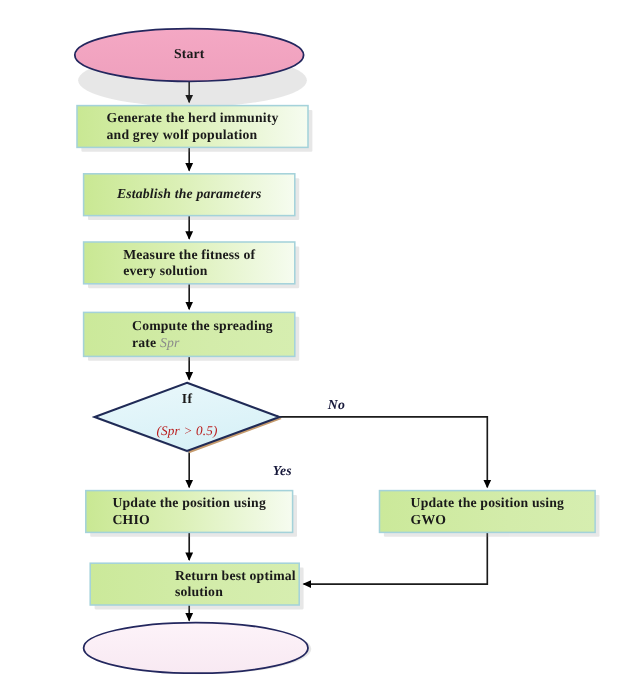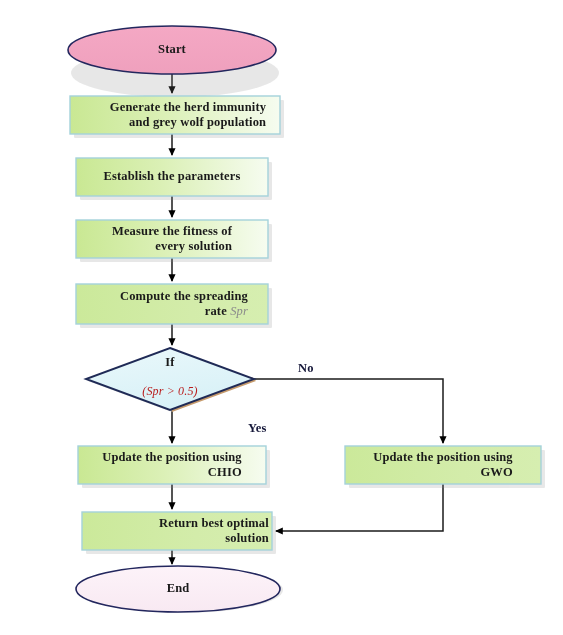--- a/index.html
+++ b/index.html
@@ -20,36 +20,37 @@
     left: 0;
     top: 0;
     width: 563px;
     height: 635px;
   }
   .node-label {
     position: absolute;
     display: flex;
     align-items: center;
     justify-content: center;
-    text-align: right;
+    text-align: left;
     color: #1a1a1a;
     font-weight: bold;
     font-size: 12.5px;
     line-height: 1.22;
     letter-spacing: 0.15px;
     pointer-events: none;
     white-space: pre-line;
   }
   .edge-label {
     position: absolute;
     color: #16183a;
     font-weight: bold;
     font-size: 12.5px;
     font-family: "Liberation Serif", "DejaVu Serif", serif;
     letter-spacing: 0.2px;
+    font-style: italic;
   }
   .spr-italic {
     font-style: italic;
     font-weight: normal;
     color: #8b8b8b;
   }
   .cond-sub {
     font-style: italic;
     font-weight: normal;
     color: #b91c1c;
@@ -165,24 +166,24 @@
 
     <g>
       <rect x="82" y="512" width="190" height="38" fill="url(#gradProcessWide)" stroke="#a4d2da" stroke-width="1.4"></rect>
     </g>
 
     <ellipse cx="178" cy="589" rx="102" ry="23" fill="url(#gradEnd)" stroke="#23275e" stroke-width="1.6"></ellipse>
   </svg>
 
   <div class="node-label" style="left:68px; top:26px; width:208px; height:48px;">Start</div>
 
-  <div class="node-label" style="left:70px; top:96px; width:210px; height:38px;margin-left:13px;">Generate the herd immunity
+  <div class="node-label" style="left:70px; top:96px; width:210px; height:38px;">Generate the herd immunity
 and grey wolf population</div>
 
-  <div class="node-label" style="left:76px; top:158px; width:192px; height:38px;">Establish the parameters</div>
+  <div class="node-label" style="left:76px; top:158px; width:192px; height:38px;font-style:italic;">Establish the parameters</div>
 
   <div class="node-label" style="left:76px; top:220px; width:192px; height:38px;">Measure the fitness of
 every solution</div>
 
   <div class="node-label" style="left:76px; top:284px; width:192px; height:40px;padding-left:12px;">
     <span><span>Compute the spreading
 rate </span><span class="spr-italic">Spr</span></span>
   </div>
 
   <div class="node-label" style="left:86px; top:352px; width:168px; height:22px;">If</div>
@@ -194,21 +195,20 @@
 
   <div class="node-label" style="left:78px; top:446px; width:188px; height:38px;">Update the position using
 CHIO</div>
 
   <div class="node-label" style="left:345px; top:446px; width:196px; height:38px;">Update the position using
 GWO</div>
 
   <div class="node-label" style="left:82px; top:512px; width:190px; height:38px;padding-left:37px;">Return best optimal
 solution</div>
 
-  <div class="node-label" style="left:76px; top:566px; width:204px; height:46px;">End</div>
 
   <div class="edge-label" style="left:298px; top:361px;">No</div>
 
   <div class="edge-label" style="left:204px; top:421px;margin-left:44px;">Yes</div>
 
   <div class="hit" style="left:68px; top:26px; width:208px; height:48px;"></div>
   <div class="hit" style="left:70px; top:96px; width:210px; height:38px;"></div>
   <div class="hit" style="left:76px; top:158px; width:192px; height:38px;"></div>
   <div class="hit" style="left:76px; top:220px; width:192px; height:38px;"></div>
   <div class="hit" style="left:76px; top:284px; width:192px; height:40px;"></div>

